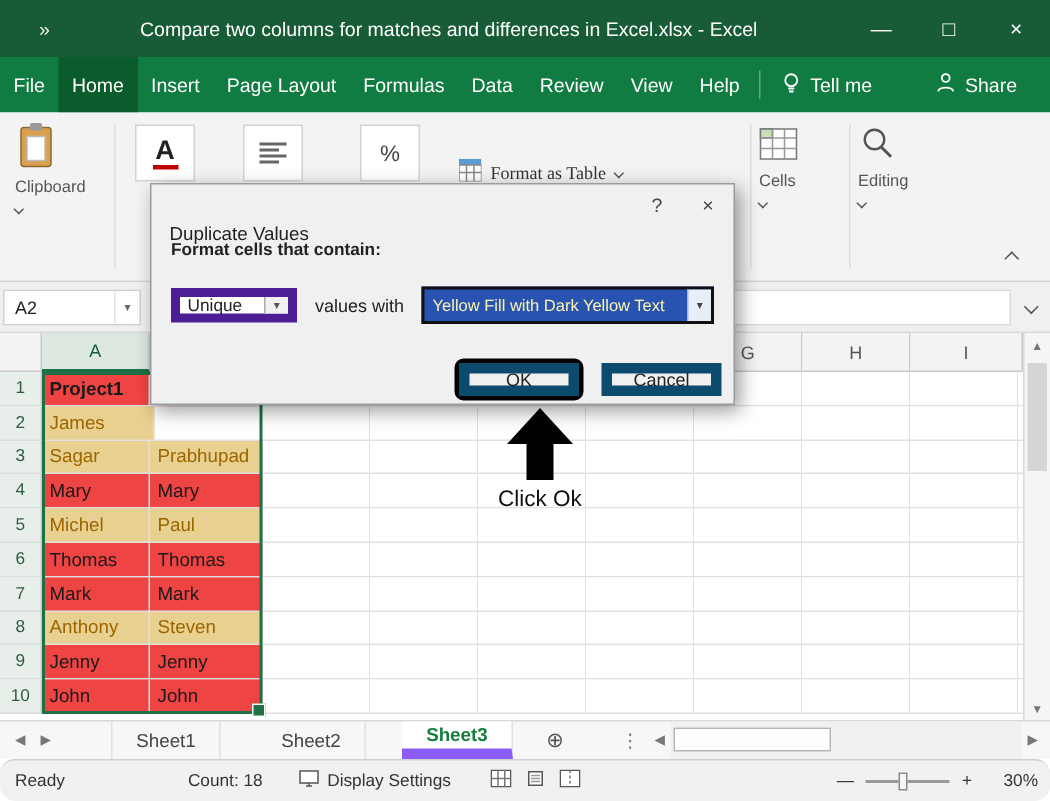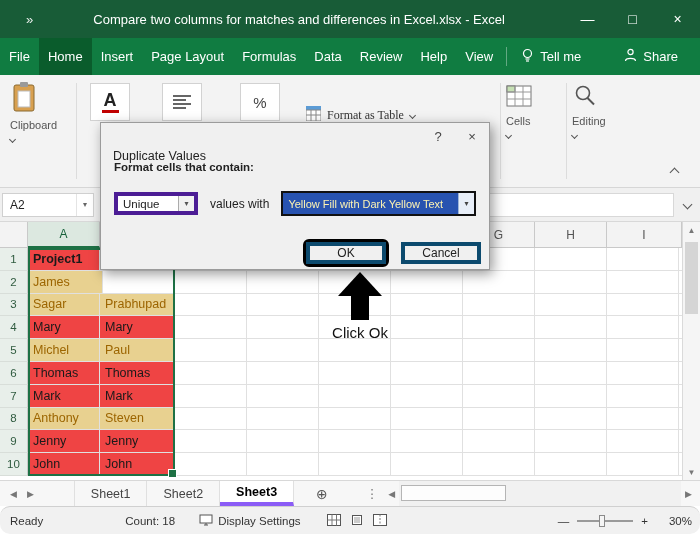--- a/index.html
+++ b/index.html
@@ -72,42 +72,42 @@
   .vthumb{position:absolute;left:2px;right:2px;top:20px;height:72px;background:#D5D5D5;}
   .vbtn.bottom{position:absolute;bottom:0;left:0;right:0;}
 
   
   .dialog{position:absolute;left:100px;top:122px;width:390px;height:148px;background:#F0F0F0;border:1px solid #9B9B9B;box-sizing:border-box;box-shadow:3px 4px 12px rgba(0,0,0,.4);z-index:60;font-size:12px;color:#222;}
   .dtitle{height:27px;display:flex;align-items:center;}
   .dtitle .dtext{flex:1;padding-left:12px;font-size:12.5px;margin-top:38px;}
   .dbtn{width:34px;height:27px;display:flex;align-items:center;justify-content:center;color:#444;font-size:13px;}
   .dprompt{position:absolute;left:13px;top:38px;font-weight:bold;font-size:11.5px;}
   .drow{position:absolute;left:13px;right:13px;top:68px;display:flex;align-items:center;}
-  .dd1{width:84px;height:23px;background:#fff;border:4px solid #4c1d95;box-sizing:border-box;display:flex;align-items:center;}
+  .dd1{width:84px;height:23px;background:#fff;border:6px solid #4c1d95;box-sizing:border-box;display:flex;align-items:center;}
   .dd1 .ddval{flex:1;padding-left:5px;font-size:11.5px;}
   .ddcaret{width:15px;height:100%;background:#F1F1F1;border-left:1px solid #ABABAB;display:flex;align-items:center;justify-content:center;font-size:8px;color:#555;}
   .connector{margin:0 12px;font-size:12px;white-space:nowrap;}
   .dd2{flex:1;height:25px;background:#2853B0;border:2px solid #111;box-sizing:border-box;display:flex;align-items:center;color:#FDF3B3;}
   .dd2 .ddval{flex:1;padding-left:5px;font-size:11px;white-space:nowrap;overflow:hidden;}
   .dd2 .ddcaret{background:#E8EEF8;border-left:1px solid #9FB6D8;color:#444;}
   .dbtns{position:absolute;right:8px;top:116px;display:flex;align-items:center;gap:12px;}
   .okannot{border:3px solid #000;border-radius:6px;background:#fff;}
-  .btn{width:80px;height:22px;background:#F0F0F0;border:4px solid #0c4a6e;box-sizing:border-box;display:flex;align-items:center;justify-content:center;font-size:12px;}
+  .btn{width:80px;height:22px;background:#F0F0F0;border:7px solid #0c4a6e;box-sizing:border-box;display:flex;align-items:center;justify-content:center;font-size:12px;}
 
   
   .arrowhead{position:absolute;left:338px;top:272px;width:0;height:0;border-left:22px solid transparent;border-right:22px solid transparent;border-bottom:24px solid #000;z-index:55;}
   .arrowshaft{position:absolute;left:351px;top:295px;width:18px;height:25px;background:#000;z-index:55;}
   .annottext{position:absolute;left:318px;top:324px;width:84px;text-align:center;font-size:15px;color:#111;z-index:55;}
 
   
   .tabsbar{position:absolute;left:0;top:480px;width:700px;height:26px;background:#F7F7F7;border-top:1px solid #D8D8D8;box-sizing:border-box;display:flex;align-items:center;font-size:12.5px;color:#444;}
   .navarr{font-size:9px;color:#777;margin-left:10px;}
-  .stab{padding:0 16px;height:100%;display:flex;align-items:center;border-right:1px solid #E0E0E0;}
+  .stab{padding:0 16px;height:100%;display:flex;align-items:center;border-right:1px solid #E0E0E0;margin-left:24px;}
   .stab.first{margin-left:40px;border-left:1px solid #E0E0E0;}
-  .stab.active{background:#fff;color:#000000;font-weight:bold;border-bottom:4px solid #8b5cf6;box-sizing:border-box;}
+  .stab.active{background:#fff;color:#15803d;font-weight:bold;border-bottom:7px solid #8b5cf6;box-sizing:border-box;}
   .addsheet{margin-left:22px;font-size:14px;color:#555;}
   .tdots{margin-left:38px;color:#777;}
   .hsl{margin-left:10px;font-size:9px;color:#777;}
   .htrack{flex:1;height:100%;background:#F1F1F1;margin:0 4px;position:relative;}
   .hthumb{position:absolute;left:2px;top:4px;height:16px;width:105px;background:#FDFDFD;border:1px solid #B5B5B5;box-sizing:border-box;}
   .hsr{font-size:9px;color:#777;margin-right:8px;}
 
   
   .statusbar{position:absolute;left:0;top:506px;width:700px;height:28px;background:#F1F1F1;border-top:1px solid #D0D0D0;box-sizing:border-box;display:flex;align-items:center;font-size:11.5px;color:#333;border-radius:10px;}
   .sready{margin-left:10px;}
@@ -135,22 +135,22 @@
   </div>
 
   <div class="tabbar">
     <div class="rtab">File</div>
     <div class="rtab active">Home</div>
     <div class="rtab">Insert</div>
     <div class="rtab">Page Layout</div>
     <div class="rtab">Formulas</div>
     <div class="rtab">Data</div>
     <div class="rtab">Review</div>
+    <div class="rtab">View</div>
     <div class="rtab">Help</div>
-    <div class="rtab">View</div>
     <div class="tabdiv"></div>
     <div class="tellme">
       <span>
         <svg width="13" height="15" viewBox="0 0 13 15">
             <circle cx="6.5" cy="5.5" r="4" fill="none" stroke="#fff" stroke-width="1.2"></circle>
             <line x1="4.5" y1="11" x2="8.5" y2="11" stroke="#fff" stroke-width="1.2"></line>
             <line x1="5" y1="13" x2="8" y2="13" stroke="#fff" stroke-width="1.2"></line>
           </svg>
       </span>
       <span>Tell me</span>

